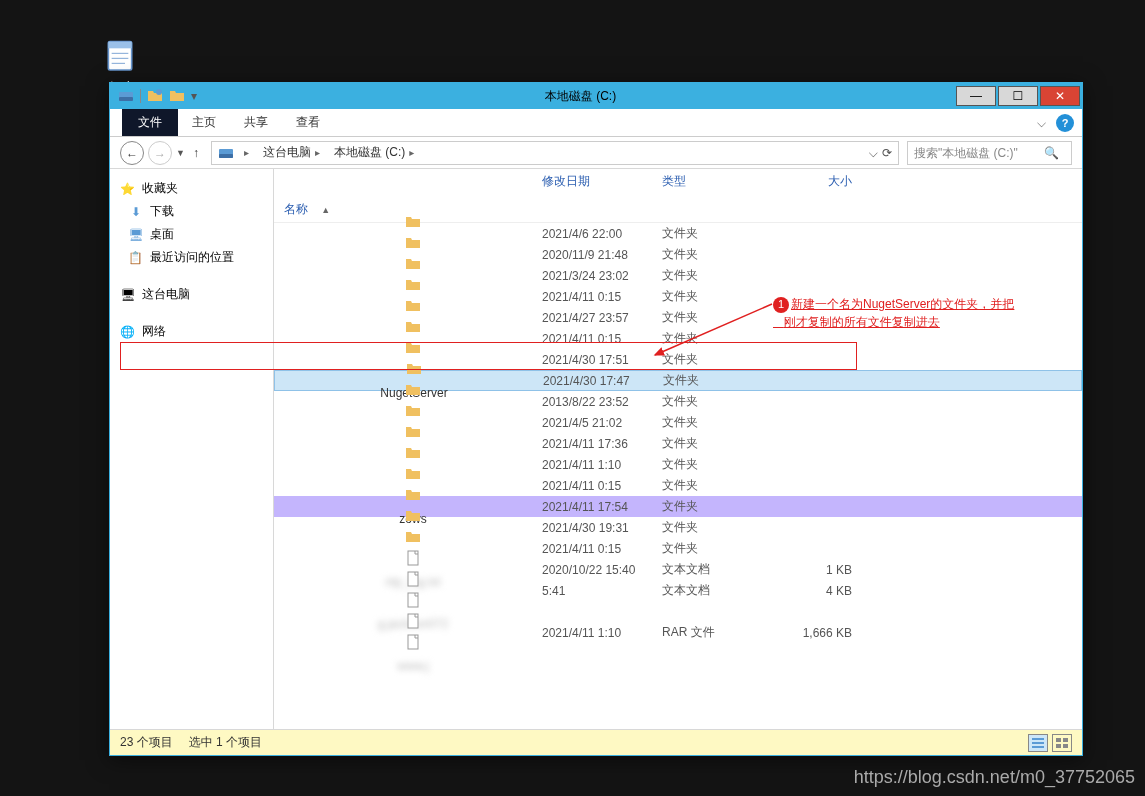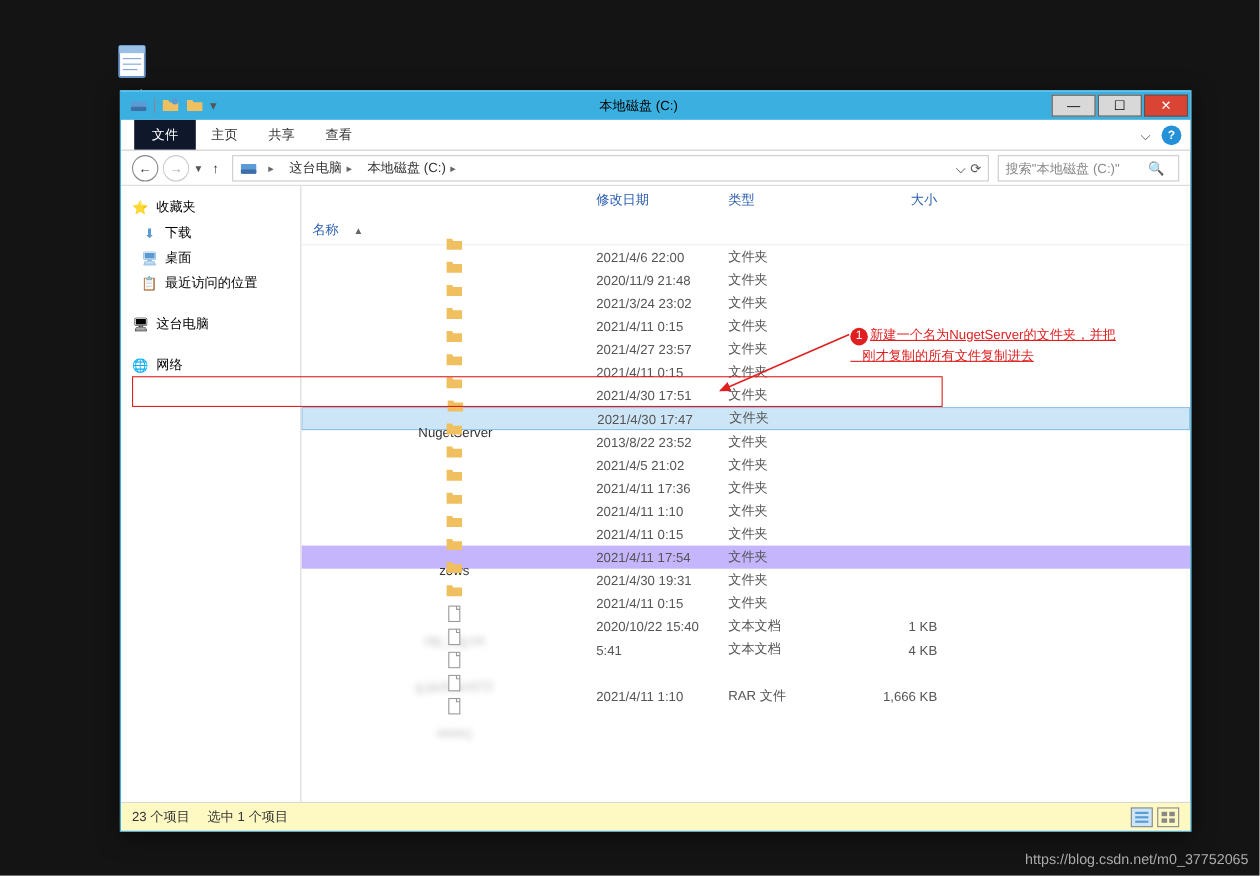--- a/index.html
+++ b/index.html
@@ -66,21 +66,21 @@
     
     .annotation { position: absolute; left: 773px; top: 295px; color: #e02020; font-size: 13px; font-weight: 500; line-height: 1.4; text-decoration: underline; }
     .annotation .bullet { display: inline-flex; width: 16px; height: 16px; background: #e02020; color: #fff; border-radius: 50%; align-items: center; justify-content: center; font-size: 11px; margin-right: 2px;}
     
     .arrow-svg { position: absolute; left: 647px; top: 302px; pointer-events: none; }
     
     .statusbar { height: 26px; border-top: 1px solid #d8d8d8; display: flex; align-items: center; padding: 0 10px; gap: 16px; color: #333; background: #fef9c3; position:absolute; bottom:0; left:0; right:0;}
     .statusbar .right-icons { margin-left: auto; display: flex; gap: 4px; }
     .statusbar .view-icon { width: 20px; height: 18px; border: 1px solid #888; display:flex; align-items:center; justify-content:center;}
     
-    .watermark { position: absolute; right: 10px; bottom: 8px; color: #aaa; font-size: 13px; }
+    .watermark { position: absolute; right: 10px; bottom: 8px; color: #aaa; font-size: 18px; }
   </style>
 </head>
 <body>
 
 <div class="desktop-icon">
   <svg viewBox="0 0 48 48">
     <rect x="10" y="8" width="28" height="34" fill="#fff" stroke="#6694cc" stroke-width="2" rx="2"></rect>
     <rect x="10" y="8" width="28" height="8" fill="#9bc0e8"></rect>
     <line x1="14" y1="22" x2="34" y2="22" stroke="#6694cc"></line>
     <line x1="14" y1="28" x2="34" y2="28" stroke="#6694cc"></line>

